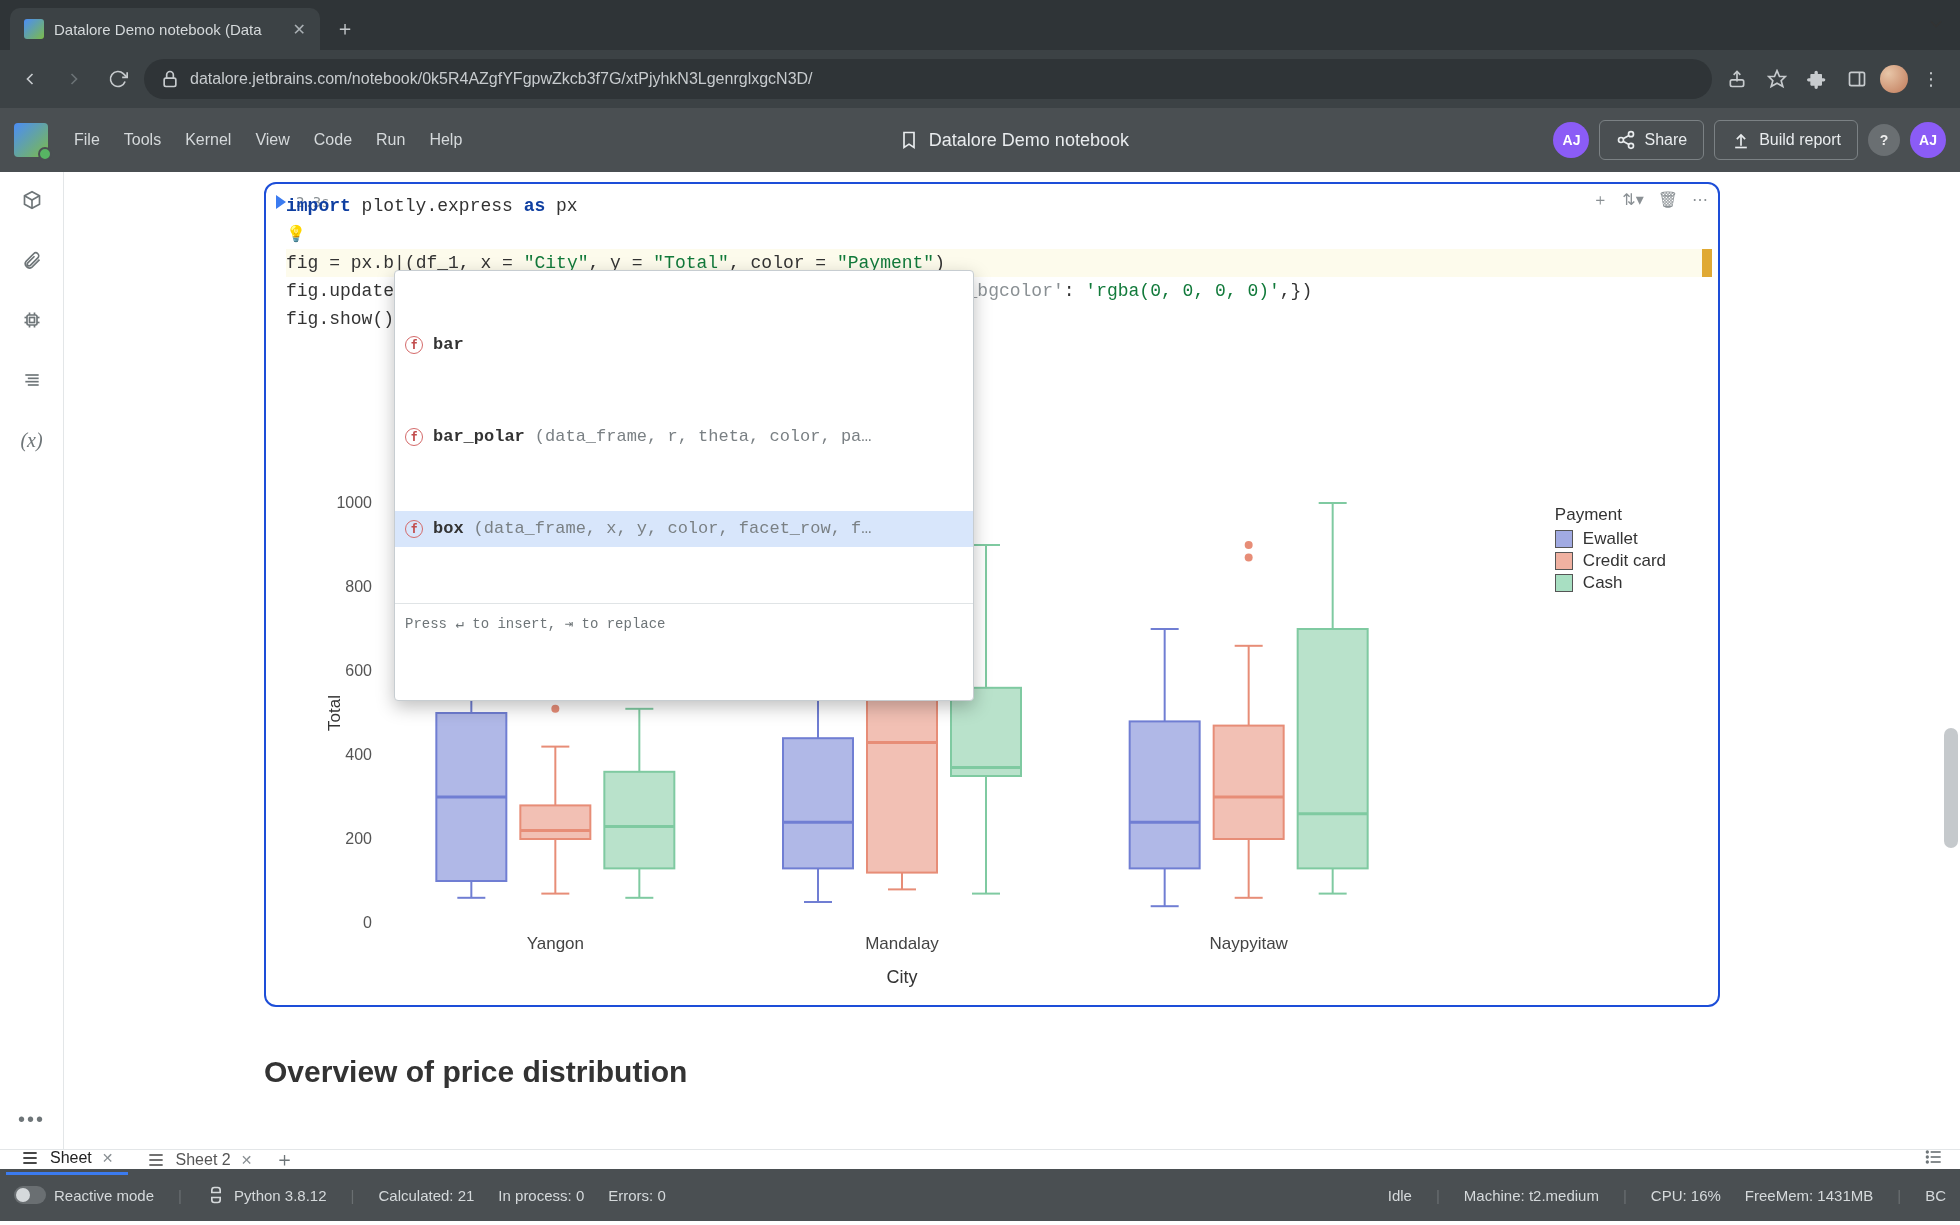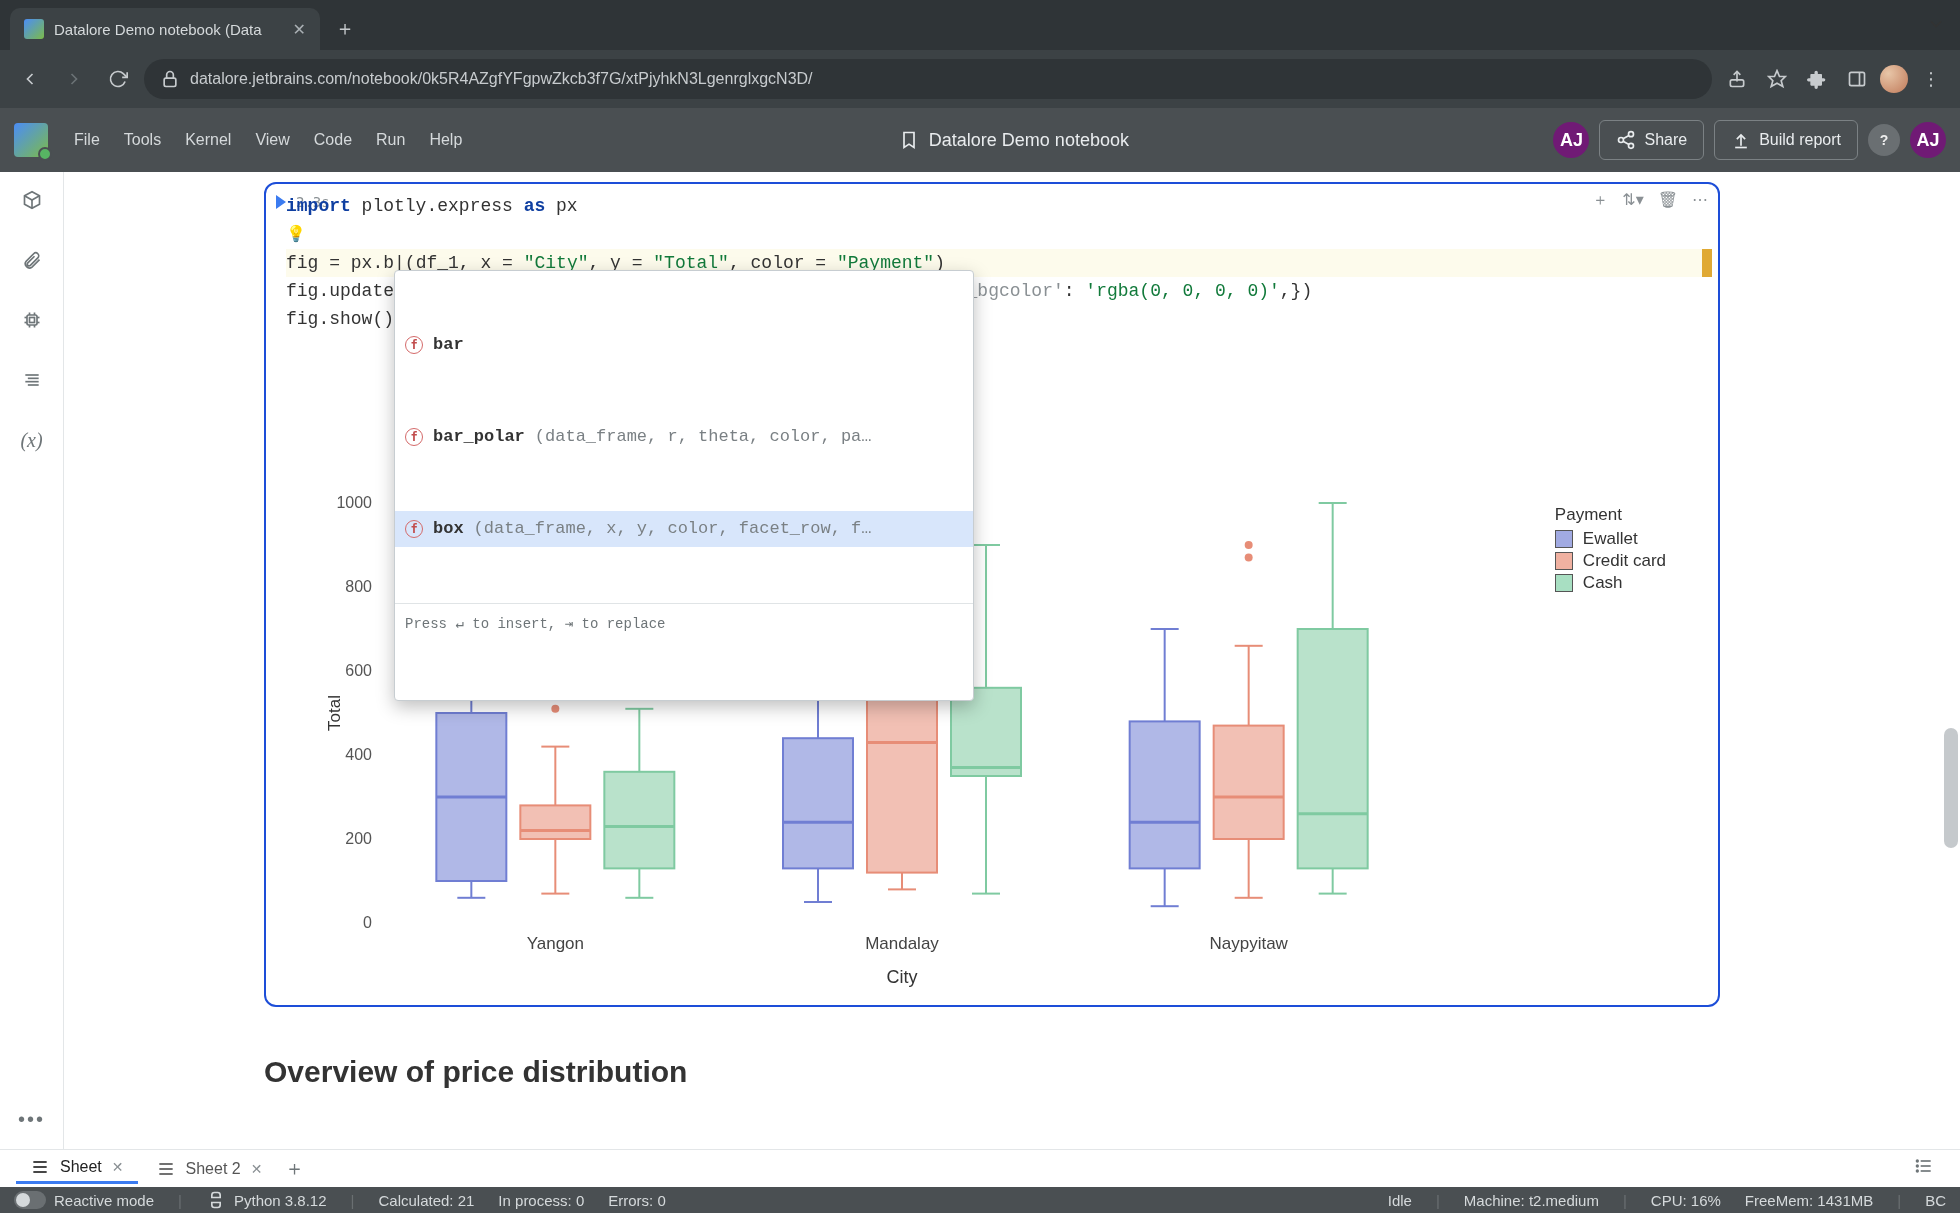--- a/index.html
+++ b/index.html
@@ -117,23 +117,23 @@
   .menu-items .mi {
     padding: 6px 12px; font-size:16px; color:#d5d9db; cursor:pointer; border-radius:4px;
   }
   .header-center {
     flex:1; display:flex; justify-content:center; align-items:center; gap:10px;
     font-size:18px; color:#e9ecee;
   }
   .header-right { display:flex; align-items:center; gap:10px; }
   .avatar-badge {
     width:36px; height:36px; border-radius:50%;
-    background:#701a75; color:#fff;
+    background:#8b5cf6; color:#fff;
     display:flex; align-items:center; justify-content:center;
-    font-size:18px; font-weight:600;text-align:right;
+    font-size:14px; font-weight:600;text-align:right;
   }
   .hdr-btn {
     height:40px; padding:0 16px; border:1px solid #7b8184;
     border-radius:6px; display:flex; align-items:center; gap:8px;
     color:#e9ecee; font-size:16px; cursor:pointer;
   }
   .help-circle {
     width:32px; height:32px; border-radius:50%;
     background:#6a6f72; color:#eee;
     display:flex; align-items:center; justify-content:center;
@@ -283,40 +283,40 @@
     font-size:30px; font-weight:700; margin-top:48px;
   }
 
   .right-scroll {
     position:absolute; right:2px; top:556px; width:14px; height:120px;
     background:#c5c9cc; border-radius:7px;
   }
 
   
   .sheet-bar {
-    height:38px;
+    height:20px;
     border-top:1px solid #e3e6e8;
     display:flex; align-items:center;
-    padding:0 16px;
+    padding:0 6px;
     gap:4px;
     font-size:16px;
     color:#555;
   }
   .sheet-tab {
     display:flex; align-items:center; gap:10px;
     padding: 4px 14px; cursor:pointer;
   }
   .sheet-tab.active { border-bottom:3px solid #3b7bf0; color:#222;}
   .sheet-tab .close-x { color:#8a9094; font-size:14px; cursor:pointer;}
   .sheet-add { width:28px; text-align:center; font-size:20px; cursor:pointer; color:#6e7578;}
   .sheet-right { margin-left:auto; margin-right:10px; color:#6e7578; font-size:20px; cursor:pointer;}
 
   
   .status-bar {
-    height:26px;
+    height:52px;
     background:#4a4f52;
     color:#d5d9db;
     display:flex;
     align-items:center;
     padding:0 14px;
     font-size:15px;
   }
   .status-left { display:flex; align-items:center; gap:24px;}
   .toggle {
     width:32px; height:18px; border-radius:9px; background:#6a6f72;

